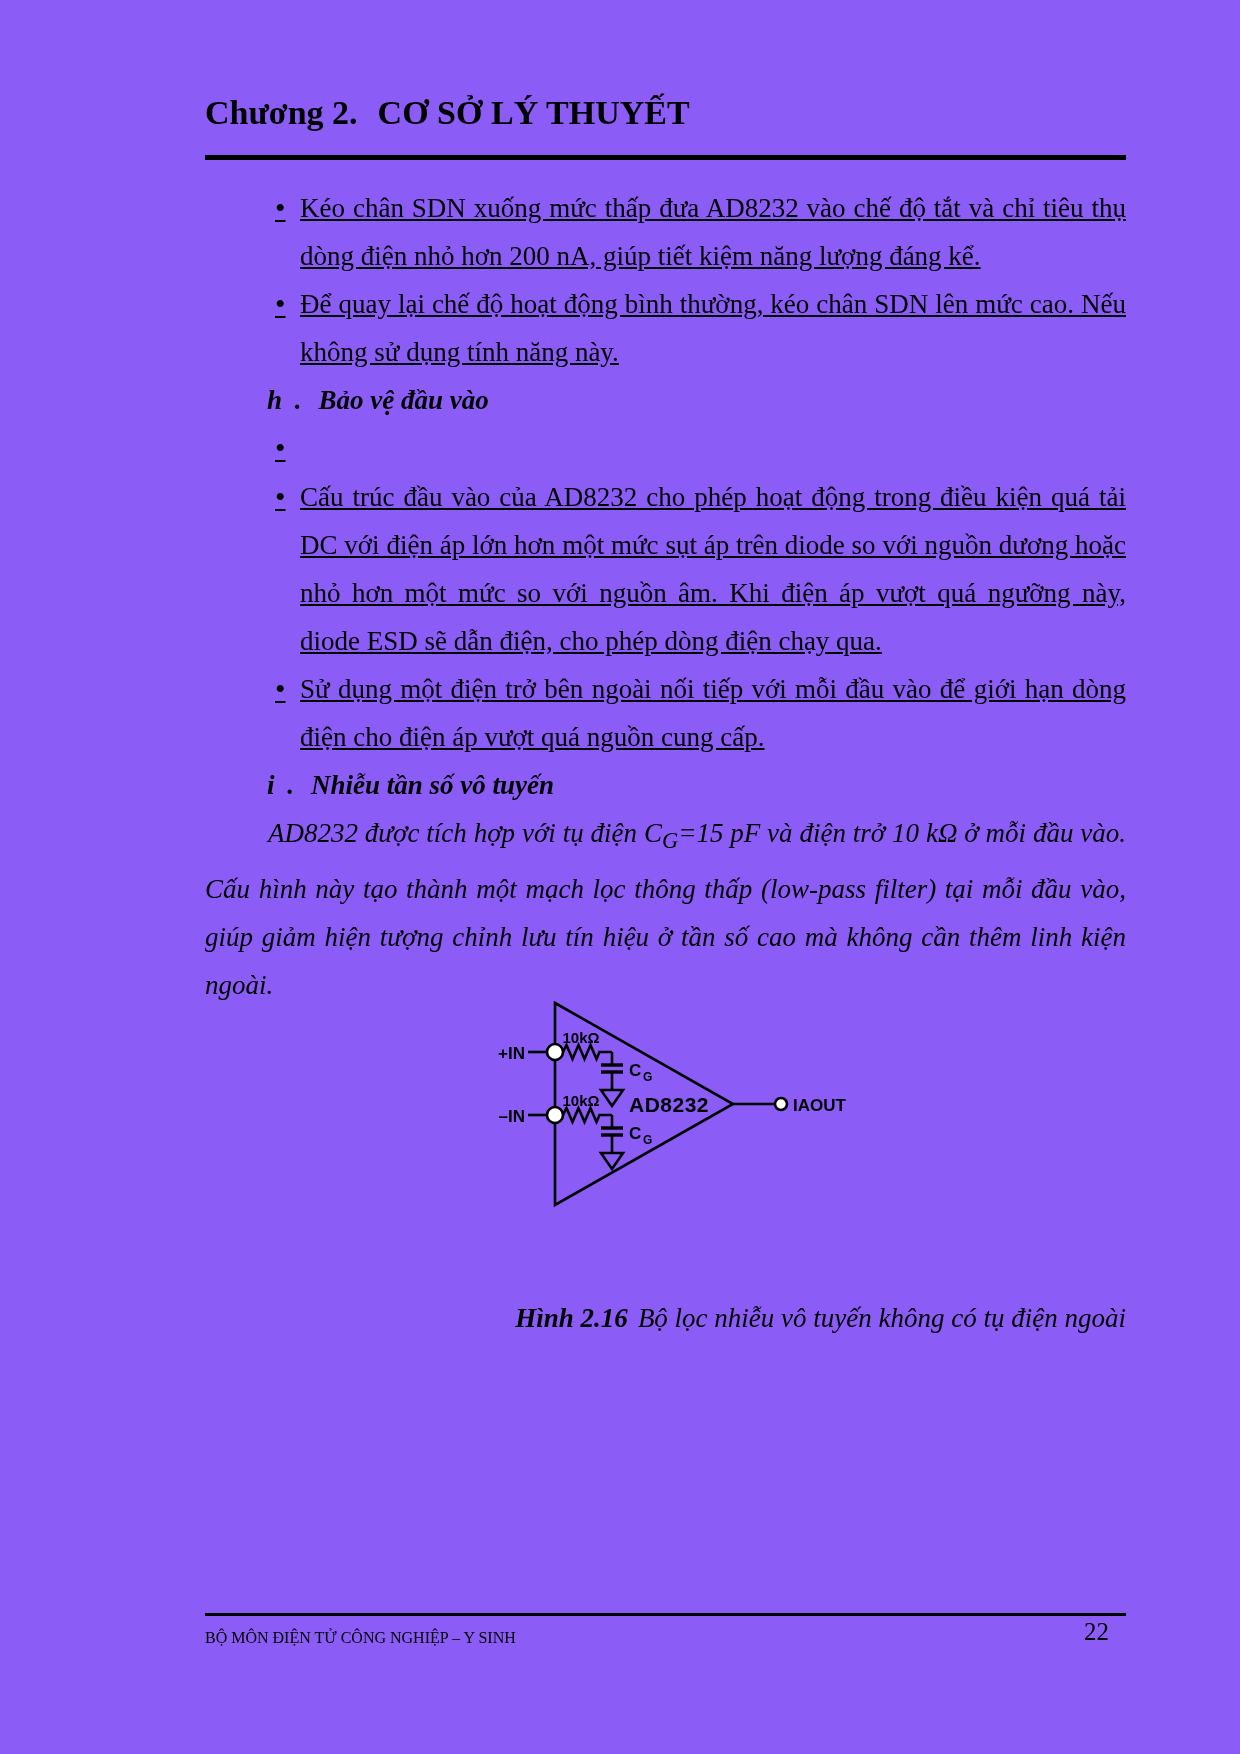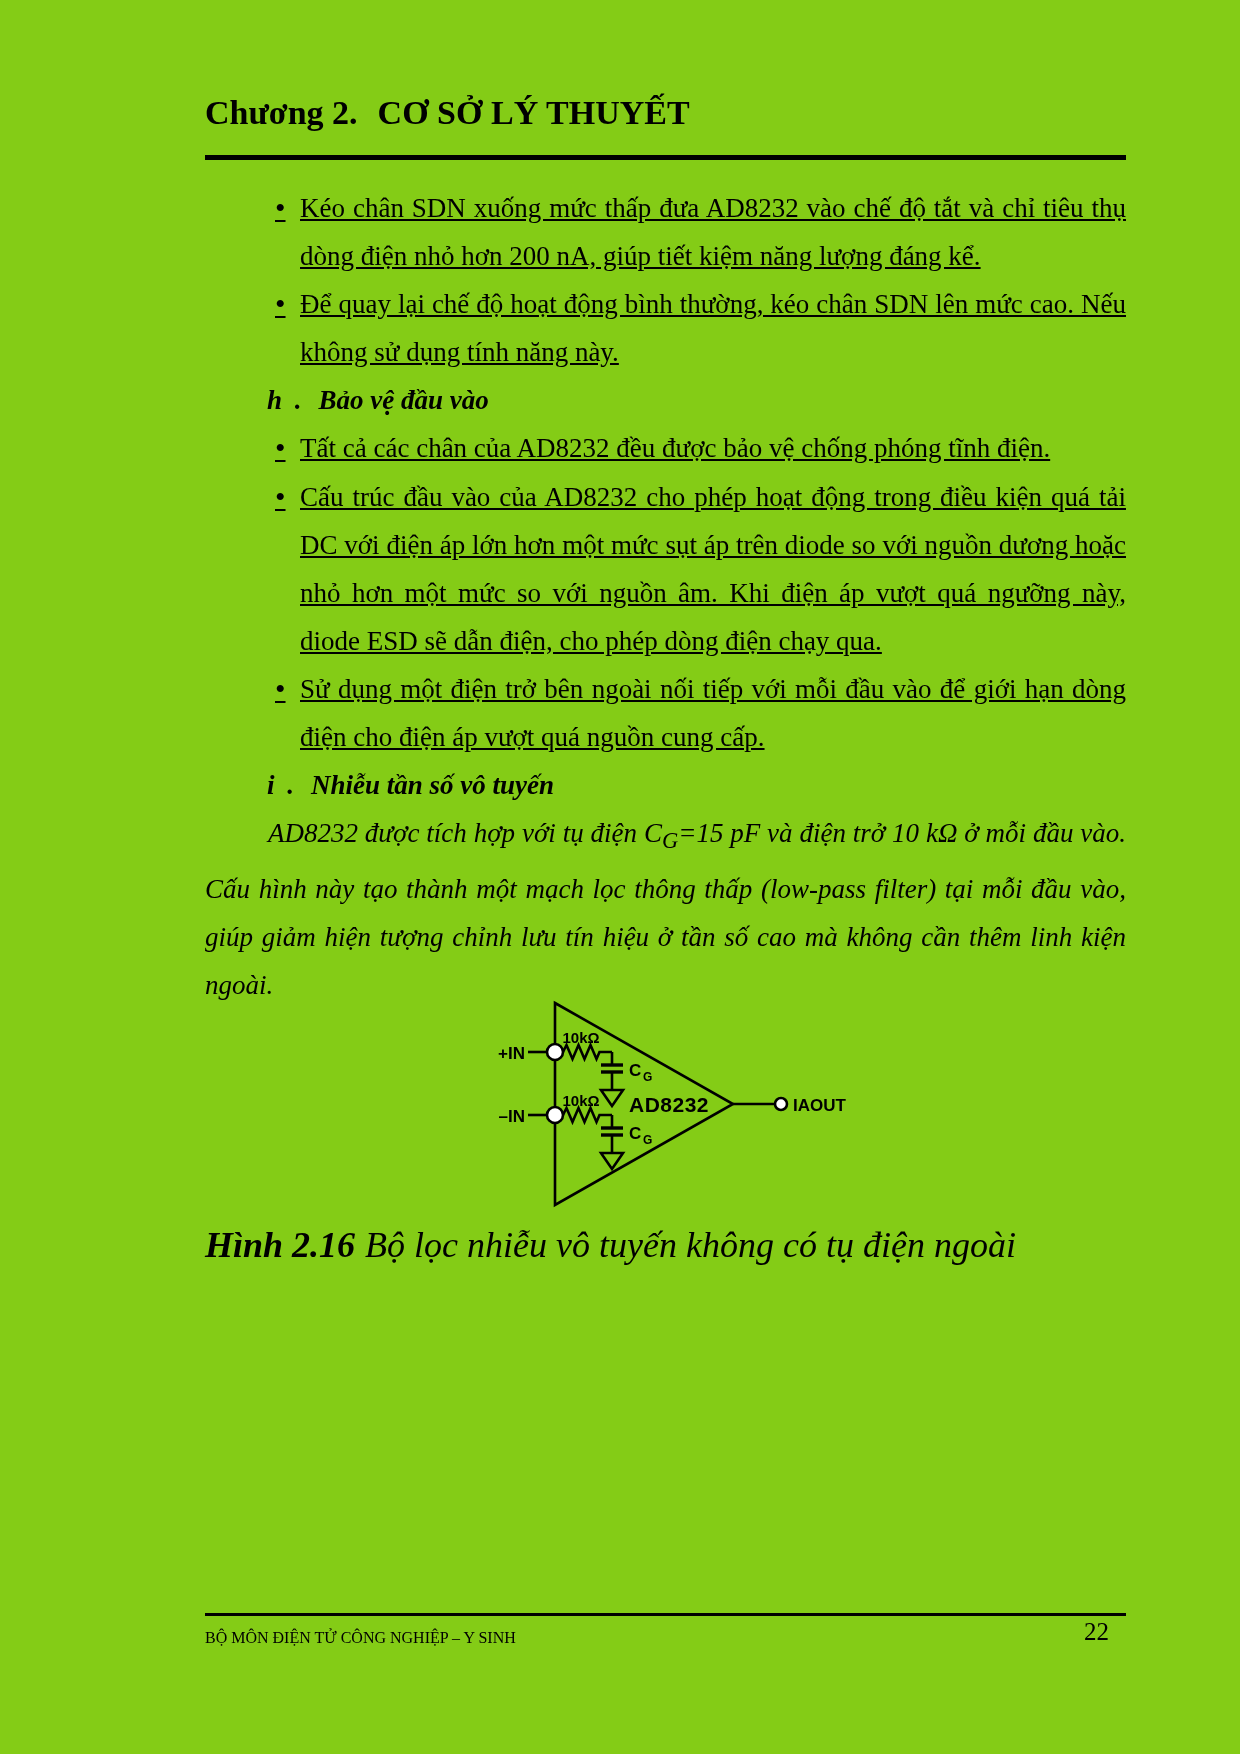--- a/index.html
+++ b/index.html
@@ -1,20 +1,20 @@
 <!DOCTYPE html>
 <html><head>
 <meta charset="utf-8">
 <style>
   html,body{margin:0;padding:0;background:#888;}
   .page{
     position:relative;
     width:1240px;height:1754px;
     margin:0 auto;
-    background:#84cc16;
+    background:#8b5cf6;
     font-family:"Liberation Serif","DejaVu Serif",serif;
     color:#000;
     overflow:hidden;
   }
   
   .chapter{
     position:absolute;left:205px;top:88px;width:921px;
     font-size:34px;font-weight:bold;line-height:50px;
     white-space:nowrap;
   }
@@ -49,22 +49,22 @@
   .fig{
     position:absolute;left:420px;top:985px;width:450px;height:228px;
   }
   .fig text{fill:#000;font-family:"Liberation Sans","DejaVu Sans",sans-serif;font-weight:bold;}
   .t17{font-size:17px;}
   .t15{font-size:15px;}
   .t16{font-size:17px;}
   .t11{font-size:12px;}
   .t21{font-size:21px;letter-spacing:0.5px;}
   .caption{
-    position:absolute;left:205px;top:1227px;width:921px;
-    font-size:36px;font-style:italic;text-align:left;line-height:36px;
+    position:absolute;left:205px;top:1300px;width:921px;
+    font-size:27px;font-style:italic;text-align:right;line-height:36px;
   }
   .caption .clabel{font-weight:bold;margin-right:10px;}
   
   .footer-rule{
     position:absolute;left:205px;top:1613px;width:921px;height:3px;
     background:#000;
   }
   .footer-text{
     position:absolute;left:205px;top:1622px;
     font-size:16px;line-height:32px;white-space:nowrap;
@@ -97,21 +97,20 @@
       </li>
     </ul>
 
     <div class="subhead">
       <span class="slabel">h .</span><span>Bảo vệ đầu vào</span>
     </div>
 
     <ul class="blist">
       <li>
         <span class="blt"></span>
-        <span class="btxt">Tất cả các chân của AD8232 đều được bảo vệ chống phóng tĩnh điện.</span>
       </li>
       <li>
         <span class="blt"></span>
         <span class="btxt">Cấu trúc đầu vào của AD8232 cho phép hoạt động trong điều kiện quá tải DC với điện áp lớn hơn một mức sụt áp trên diode so với nguồn dương hoặc nhỏ hơn một mức so với nguồn âm. Khi điện áp vượt quá ngưỡng này, diode ESD sẽ dẫn điện, cho phép dòng điện chạy qua.</span>
       </li>
       <li>
         <span class="blt"></span>
         <span class="btxt">Sử dụng một điện trở bên ngoài nối tiếp với mỗi đầu vào để giới hạn dòng điện cho điện áp vượt quá nguồn cung cấp.</span>
       </li>
     </ul>

